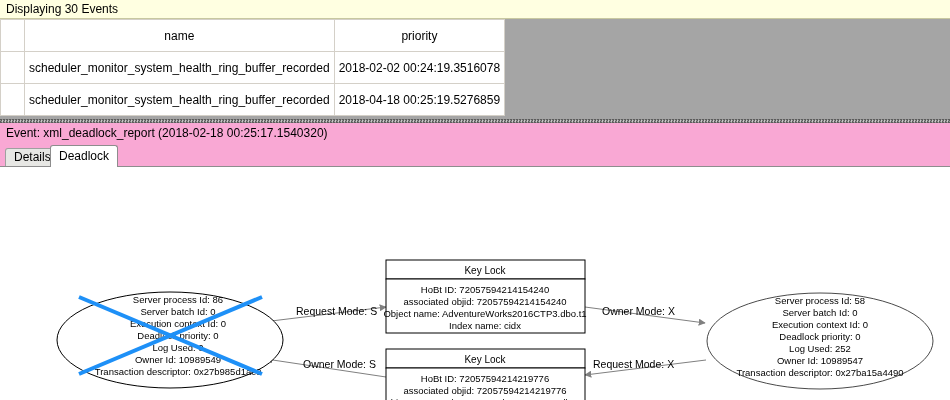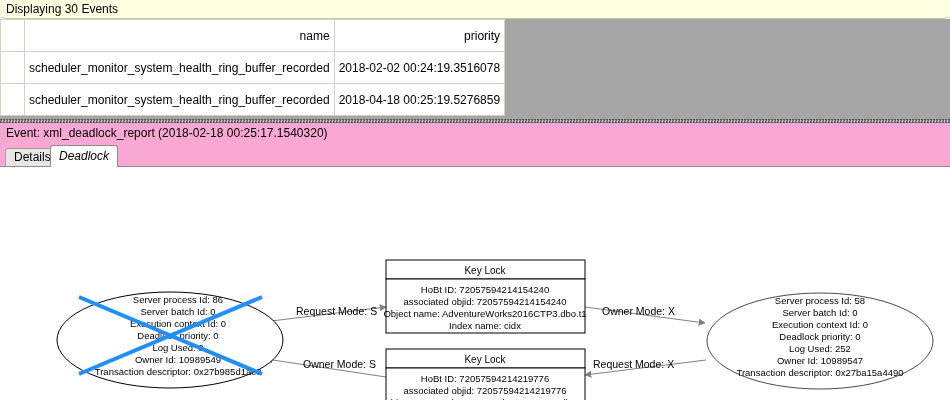--- a/index.html
+++ b/index.html
@@ -18,21 +18,20 @@
   }
 
   
   #info-bar {
     position: absolute;
     left: 0; top: 0;
     width: 950px; height: 19px;
     background: #FFFFE1;
     border-bottom: 1px solid #C8C8A0;
     box-sizing: border-box;
-    border-radius: 6px;
   }
   #info-bar .label {
     position: absolute;
     left: 6px; top: 2px;
     font-size: 12px;
     color: #000;
     white-space: nowrap;
   }
 
   
@@ -46,21 +45,21 @@
   .grid-table {
     border-collapse: collapse;
     table-layout: fixed;
     background: #ffffff;
   }
   .grid-table td, .grid-table th {
     border: 1px solid #D4D0C8;
     padding: 0 4px;
     font-weight: normal;
     font-size: 12px;
-    text-align: right;
+    text-align: center;
     height: 32px;
     box-sizing: border-box;
     overflow: hidden;
     white-space: nowrap;
   }
   .col-selector { width: 24px; min-width: 24px; padding: 0 !important; background: #fff; position: relative; }
   .col-name { width: 280px; }
   .col-ts   { width: 163px; }
 
   .grid-table thead td { background: #ffffff; color: #000; }
@@ -130,21 +129,21 @@
   }
   .tab.active {
     top: 0px;
     height: 22px;
     line-height: 20px;
     background: #FFFFFF;
     border-color: #8D8D8D;
     z-index: 3;
   }
   #tab-details { left: 5px; }
-  #tab-deadlock { left: 50px; font-style: italic; }
+  #tab-deadlock { left: 50px; }
 
   
   #deadlock-canvas {
     position: absolute;
     left: 0; top: 43px;
     width: 950px; height: 234px;
     background: #FFFFFF;
     border-top: 1px solid #8D8D8D;
     box-sizing: border-box;
     overflow: hidden;

